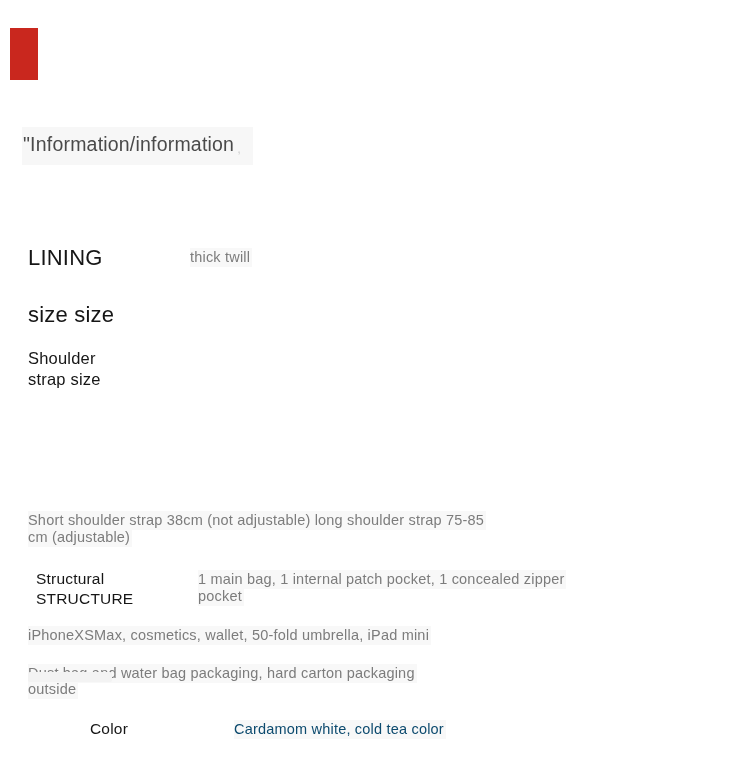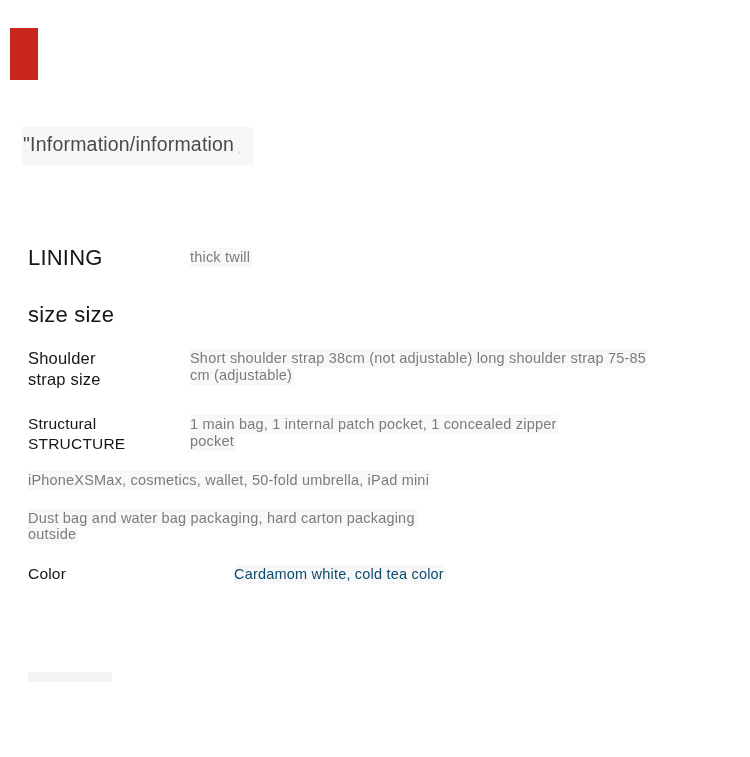--- a/index.html
+++ b/index.html
@@ -94,22 +94,22 @@
   .value span {
     background: #f8f8f8;
     box-decoration-break: clone;
     -webkit-box-decoration-break: clone;
     padding: 1px 2px 2px 0;
   }
   
   .row.r1 { margin-bottom: 16px; }
   .row.r2 { margin-bottom: 29px; }
   .row.r3 { margin-bottom: 22px; }
-  .row.r4 { margin-bottom: 24px; }
-  .row.r5 { margin-bottom: 16px; }
+  .row.r4 { margin-bottom: 24px; flex-direction: column; }
+  .row.r5 { margin-bottom: 16px; margin-left: 8px; }
   .row.r6 { margin-bottom: 19px; }
   .row.r7 { margin-bottom: 21px; }
   .row.r8 { margin-bottom: 0; }
 
   
   .faint-bar {
     position: absolute;
     left: 28px;
     top: 672px;
     width: 84px;
@@ -158,21 +158,21 @@
     <div class="row r6">
       <div class="value" style="color: rgb(124, 124, 124);"><span>iPhoneXSMax, cosmetics, wallet, 50-fold umbrella, iPad mini</span></div>
     </div>
 
     <div class="row r7">
       <div class="value" style="color: rgb(124, 124, 124);"><span>Dust bag and water bag packaging, hard carton packaging
 outside</span></div>
     </div>
 
     <div class="row r8">
-      <div class="label" style="color: rgb(22, 22, 22);">Color</div>
+      <div class="label" style="color: rgb(22, 22, 22); text-align: center;">Color</div>
       <div class="value" style="color: #0c4a6e; margin-left: 44px;"><span>Cardamom white, cold tea color</span></div>
     </div>
 
   </div>
 
   <div class="faint-bar"></div>
 
 </div>
 
 </body></html>

